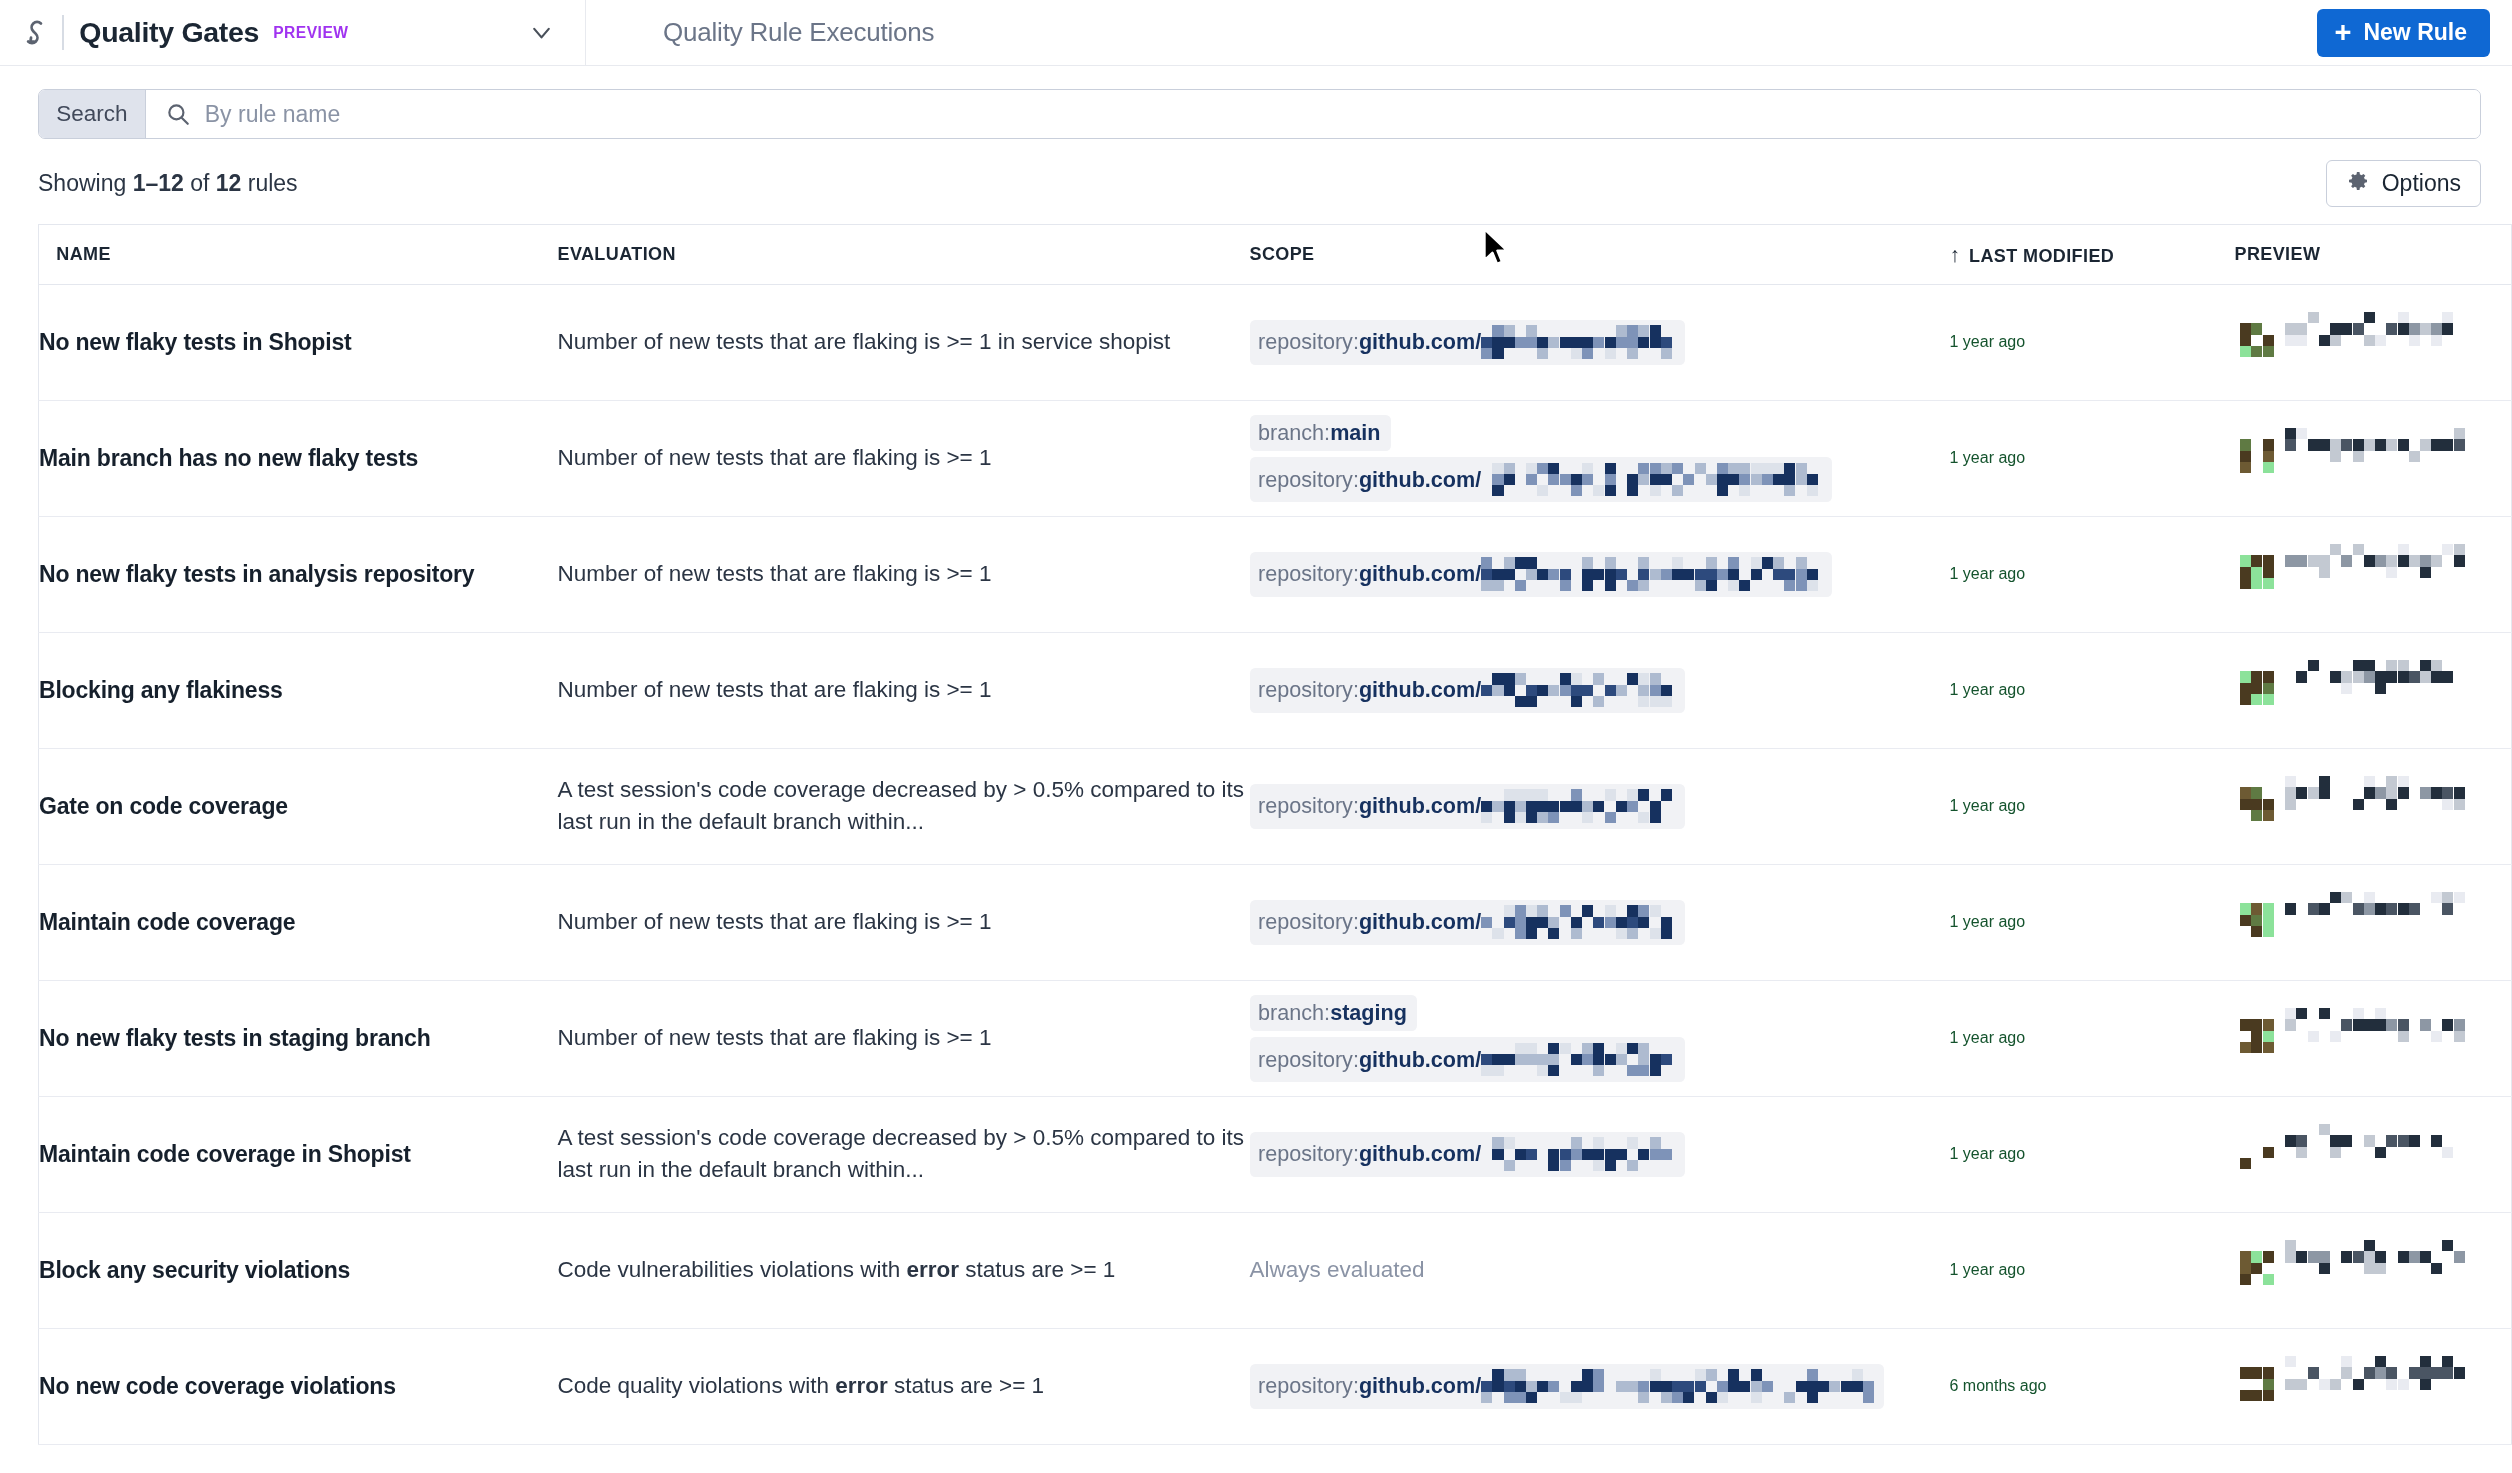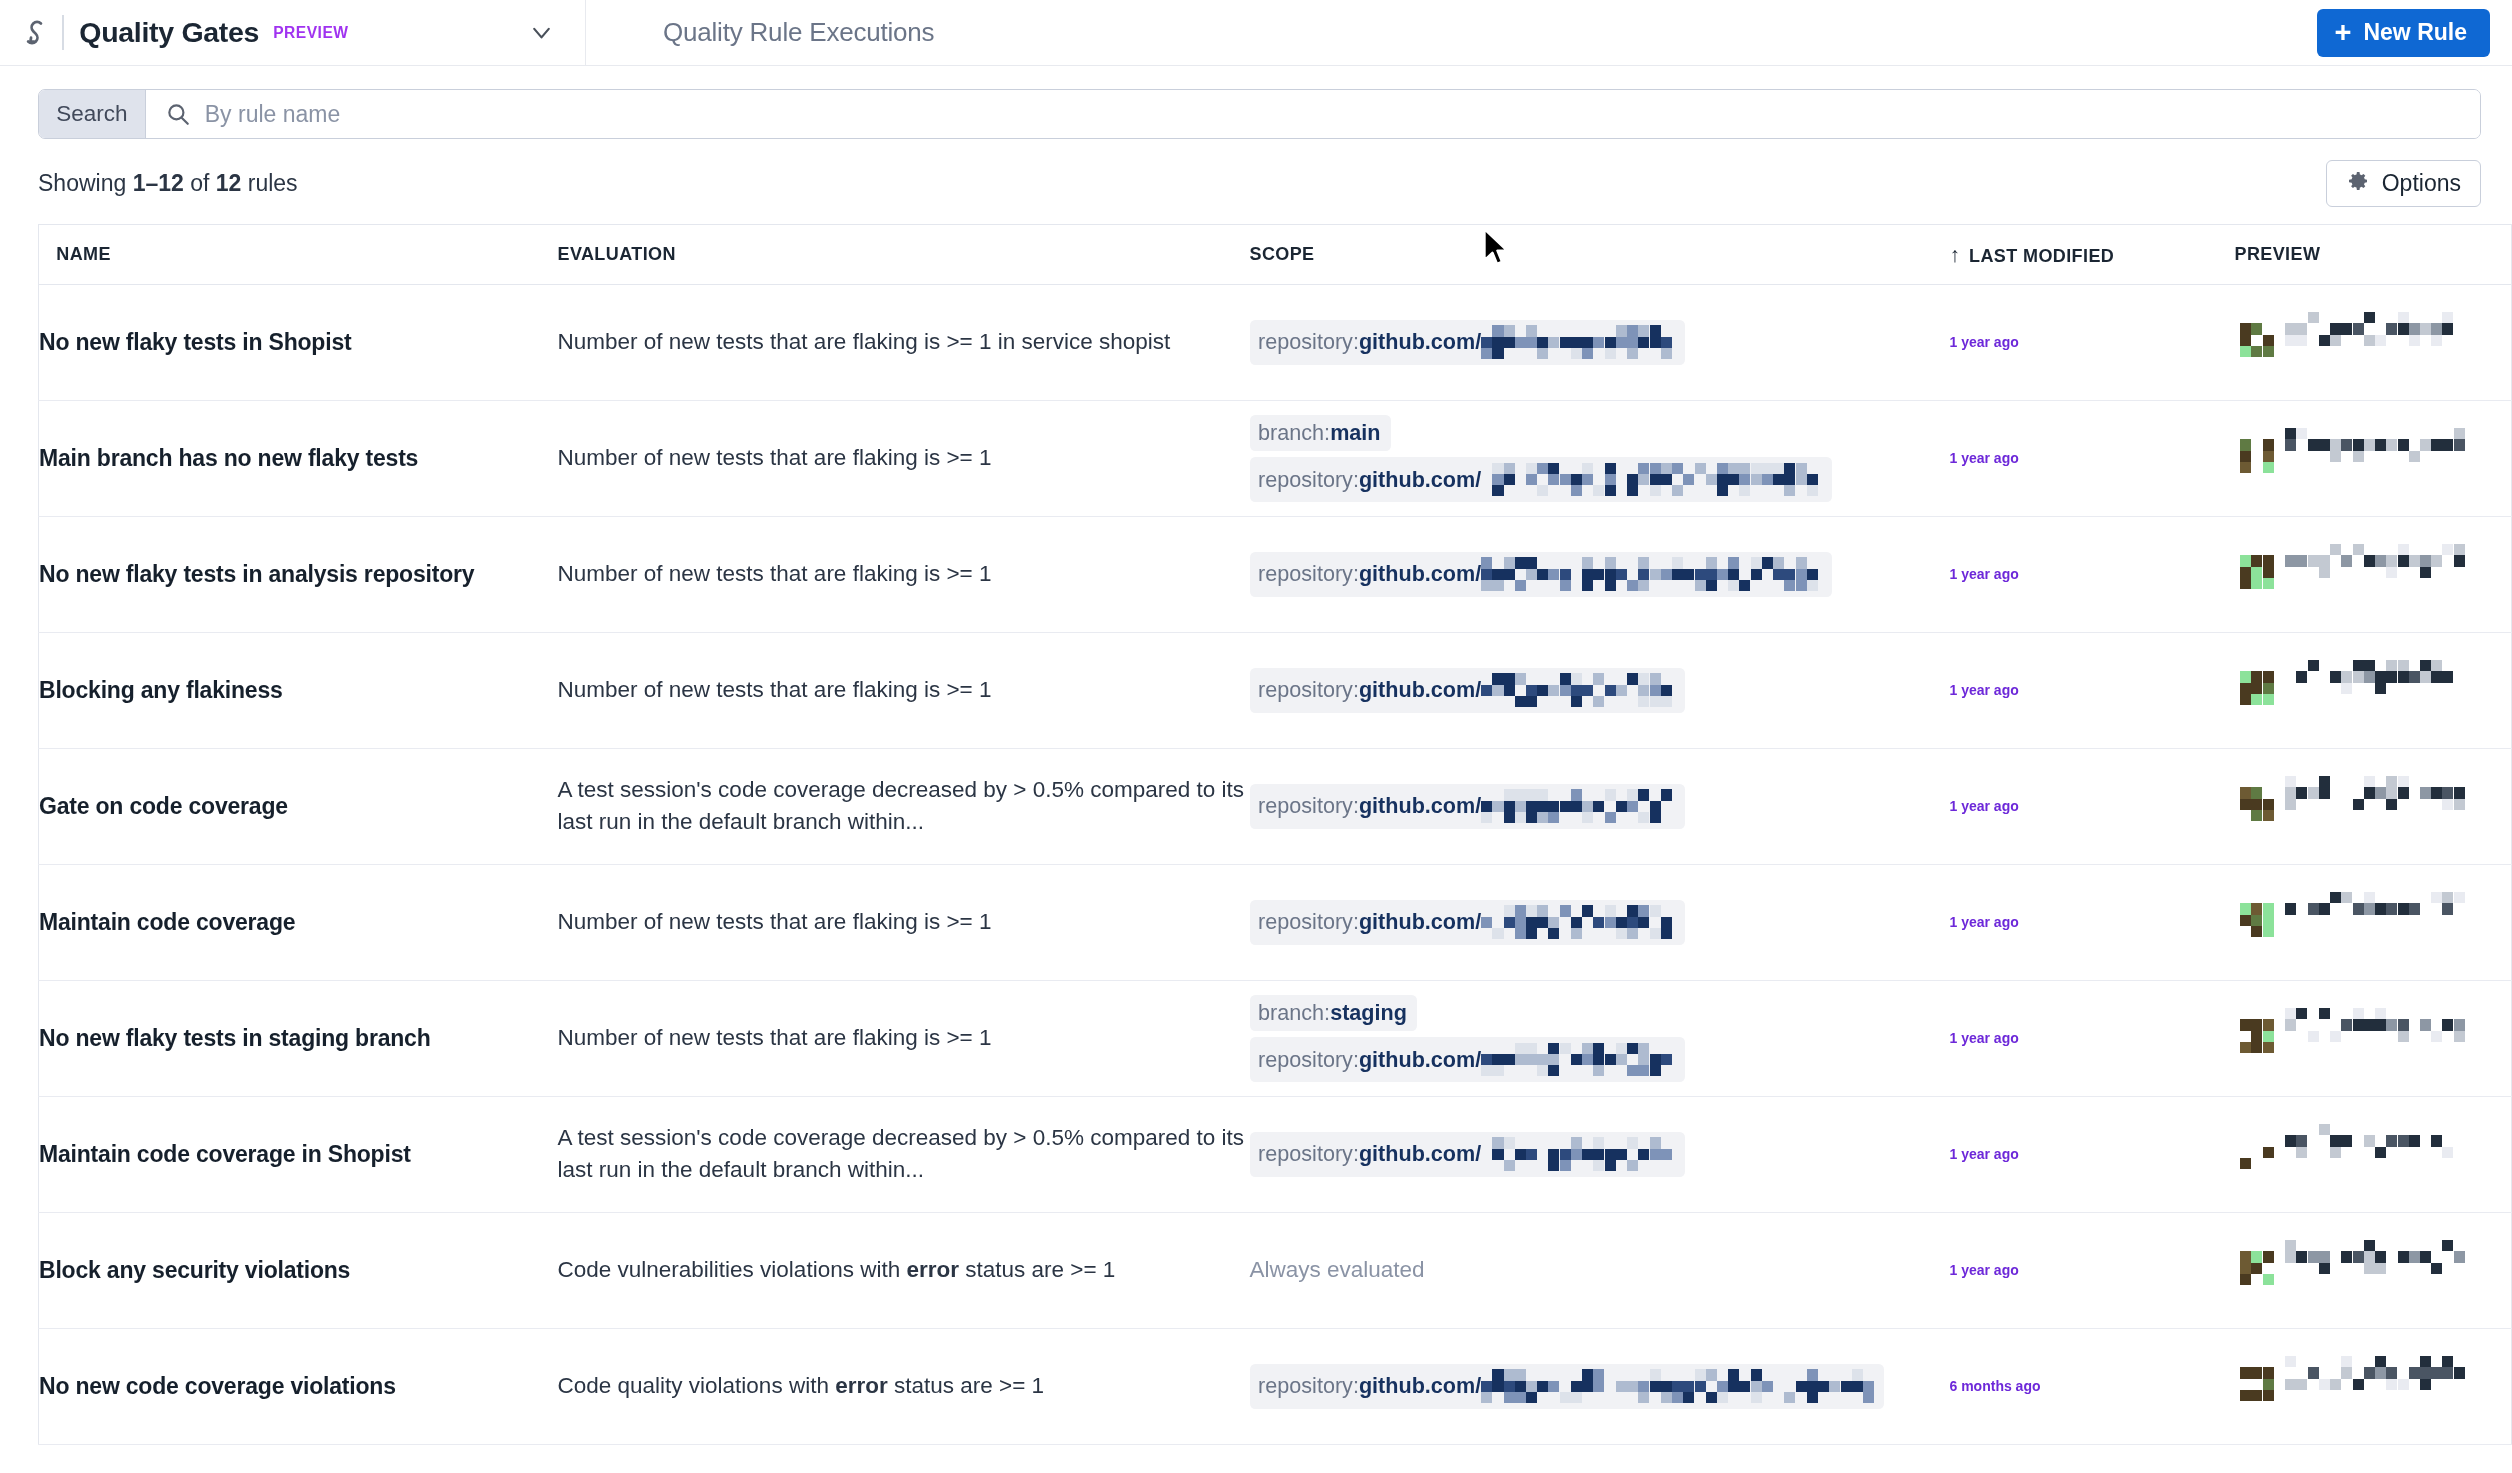--- a/index.html
+++ b/index.html
@@ -121,21 +121,21 @@
   .sort-arrow { margin-right: 8.6px; font-size: 21px; font-weight: 400; }
 
   .gtable tbody tr { border-bottom: 1.7px solid #e9ebf1; height: 116px; }
   .gtable tbody td { vertical-align: middle; padding: 12px 0; }
   td.c-name {
     padding-left: 17.3px; font-size: 23px; font-weight: 700; color: #16202c;
     letter-spacing: -0.2px; padding-right: 12px;
   }
   td.c-eval { font-size: 22.5px; color: #2b3544; line-height: 1.42; padding-right: 26px; }
   td.c-eval b { font-weight: 700; }
-  td.c-mod { font-size: 14px; color: #6d28d9; font-weight: bold; }
+  td.c-mod { font-size: 16px; color: #14532d; }
   td.c-scope { padding-right: 15.6px; }
 
   .pill-stack { display: flex; flex-direction: column; gap: 6px; align-items: flex-start; }
   .pill {
     display: inline-flex; align-items: center;
     background: #f1f2f5; border-radius: 5.2px;
     padding: 5.2px 0 5.2px 8.6px; font-size: 21.6px; max-width: 100%;
     overflow: hidden;
   }
   .pill .k { color: #6b7588; }

